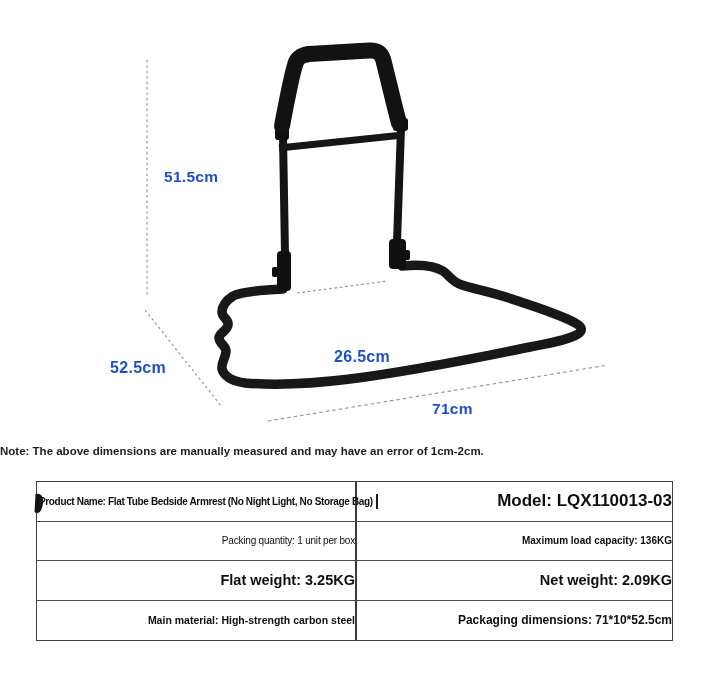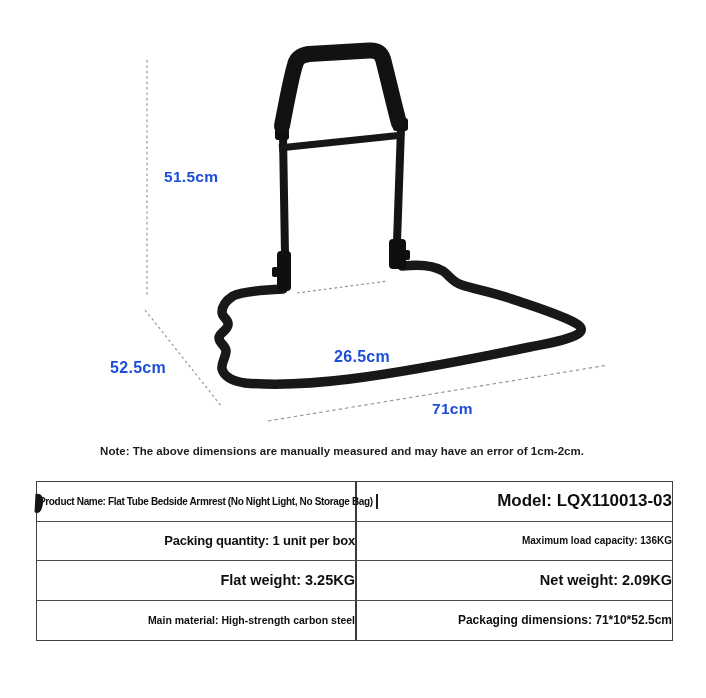--- a/index.html
+++ b/index.html
@@ -21,21 +21,20 @@
     white-space:nowrap;
   }
   .dim-height{left:164px;top:168px;font-size:15.5px;}
   .dim-depth{left:110px;top:359px;font-size:16px;}
   .dim-inner{left:334px;top:300px;font-size:16px;margin-top:48px;}
   .dim-width{left:432px;top:400px;font-size:15.5px;}
   
   .note-line{
     position:absolute;
     left:0;top:445px;width:684px;
-    text-align:center;
     font-size:11.5px;
     font-weight:600;
     color:#1d1d1d;
     letter-spacing:0px;
   }
   
   .spec-table{
     position:absolute;
     left:36px;top:481px;
     width:637px;height:160px;
@@ -50,21 +49,21 @@
     display:flex;align-items:center;justify-content:flex-end;
     border-bottom:1.5px solid #4d4d4d;
     color:#0f0f0f;
     overflow:visible;
     white-space:nowrap;
   }
   .cell.left-col{border-right:2.6px solid #3a3a3a;}
   .cell.last-row{border-bottom:none;}
   .c-r1l{justify-content:flex-start;padding-left:2px;font-size:10px;font-weight:600;letter-spacing:-0.35px;}
   .c-r1r{font-size:17px;font-weight:600;}
-  .c-r2l{font-size:13px;font-weight:700;letter-spacing:-0.2px;}
+  .c-r2l{font-size:10px;font-weight:400;letter-spacing:-0.2px;}
   .c-r2r{font-size:10px;font-weight:600;padding-left:16px;}
   .c-r3l,.c-r3r{font-size:14.5px;font-weight:600;}
   .c-r4l{font-size:10.5px;font-weight:600;}
   .c-r4r{font-size:12px;font-weight:600;}
   .cursor-bar{
     display:inline-block;
     width:1.8px;height:15px;
     background:#1c1c1c;
     margin-left:3px;
     flex:0 0 auto;

